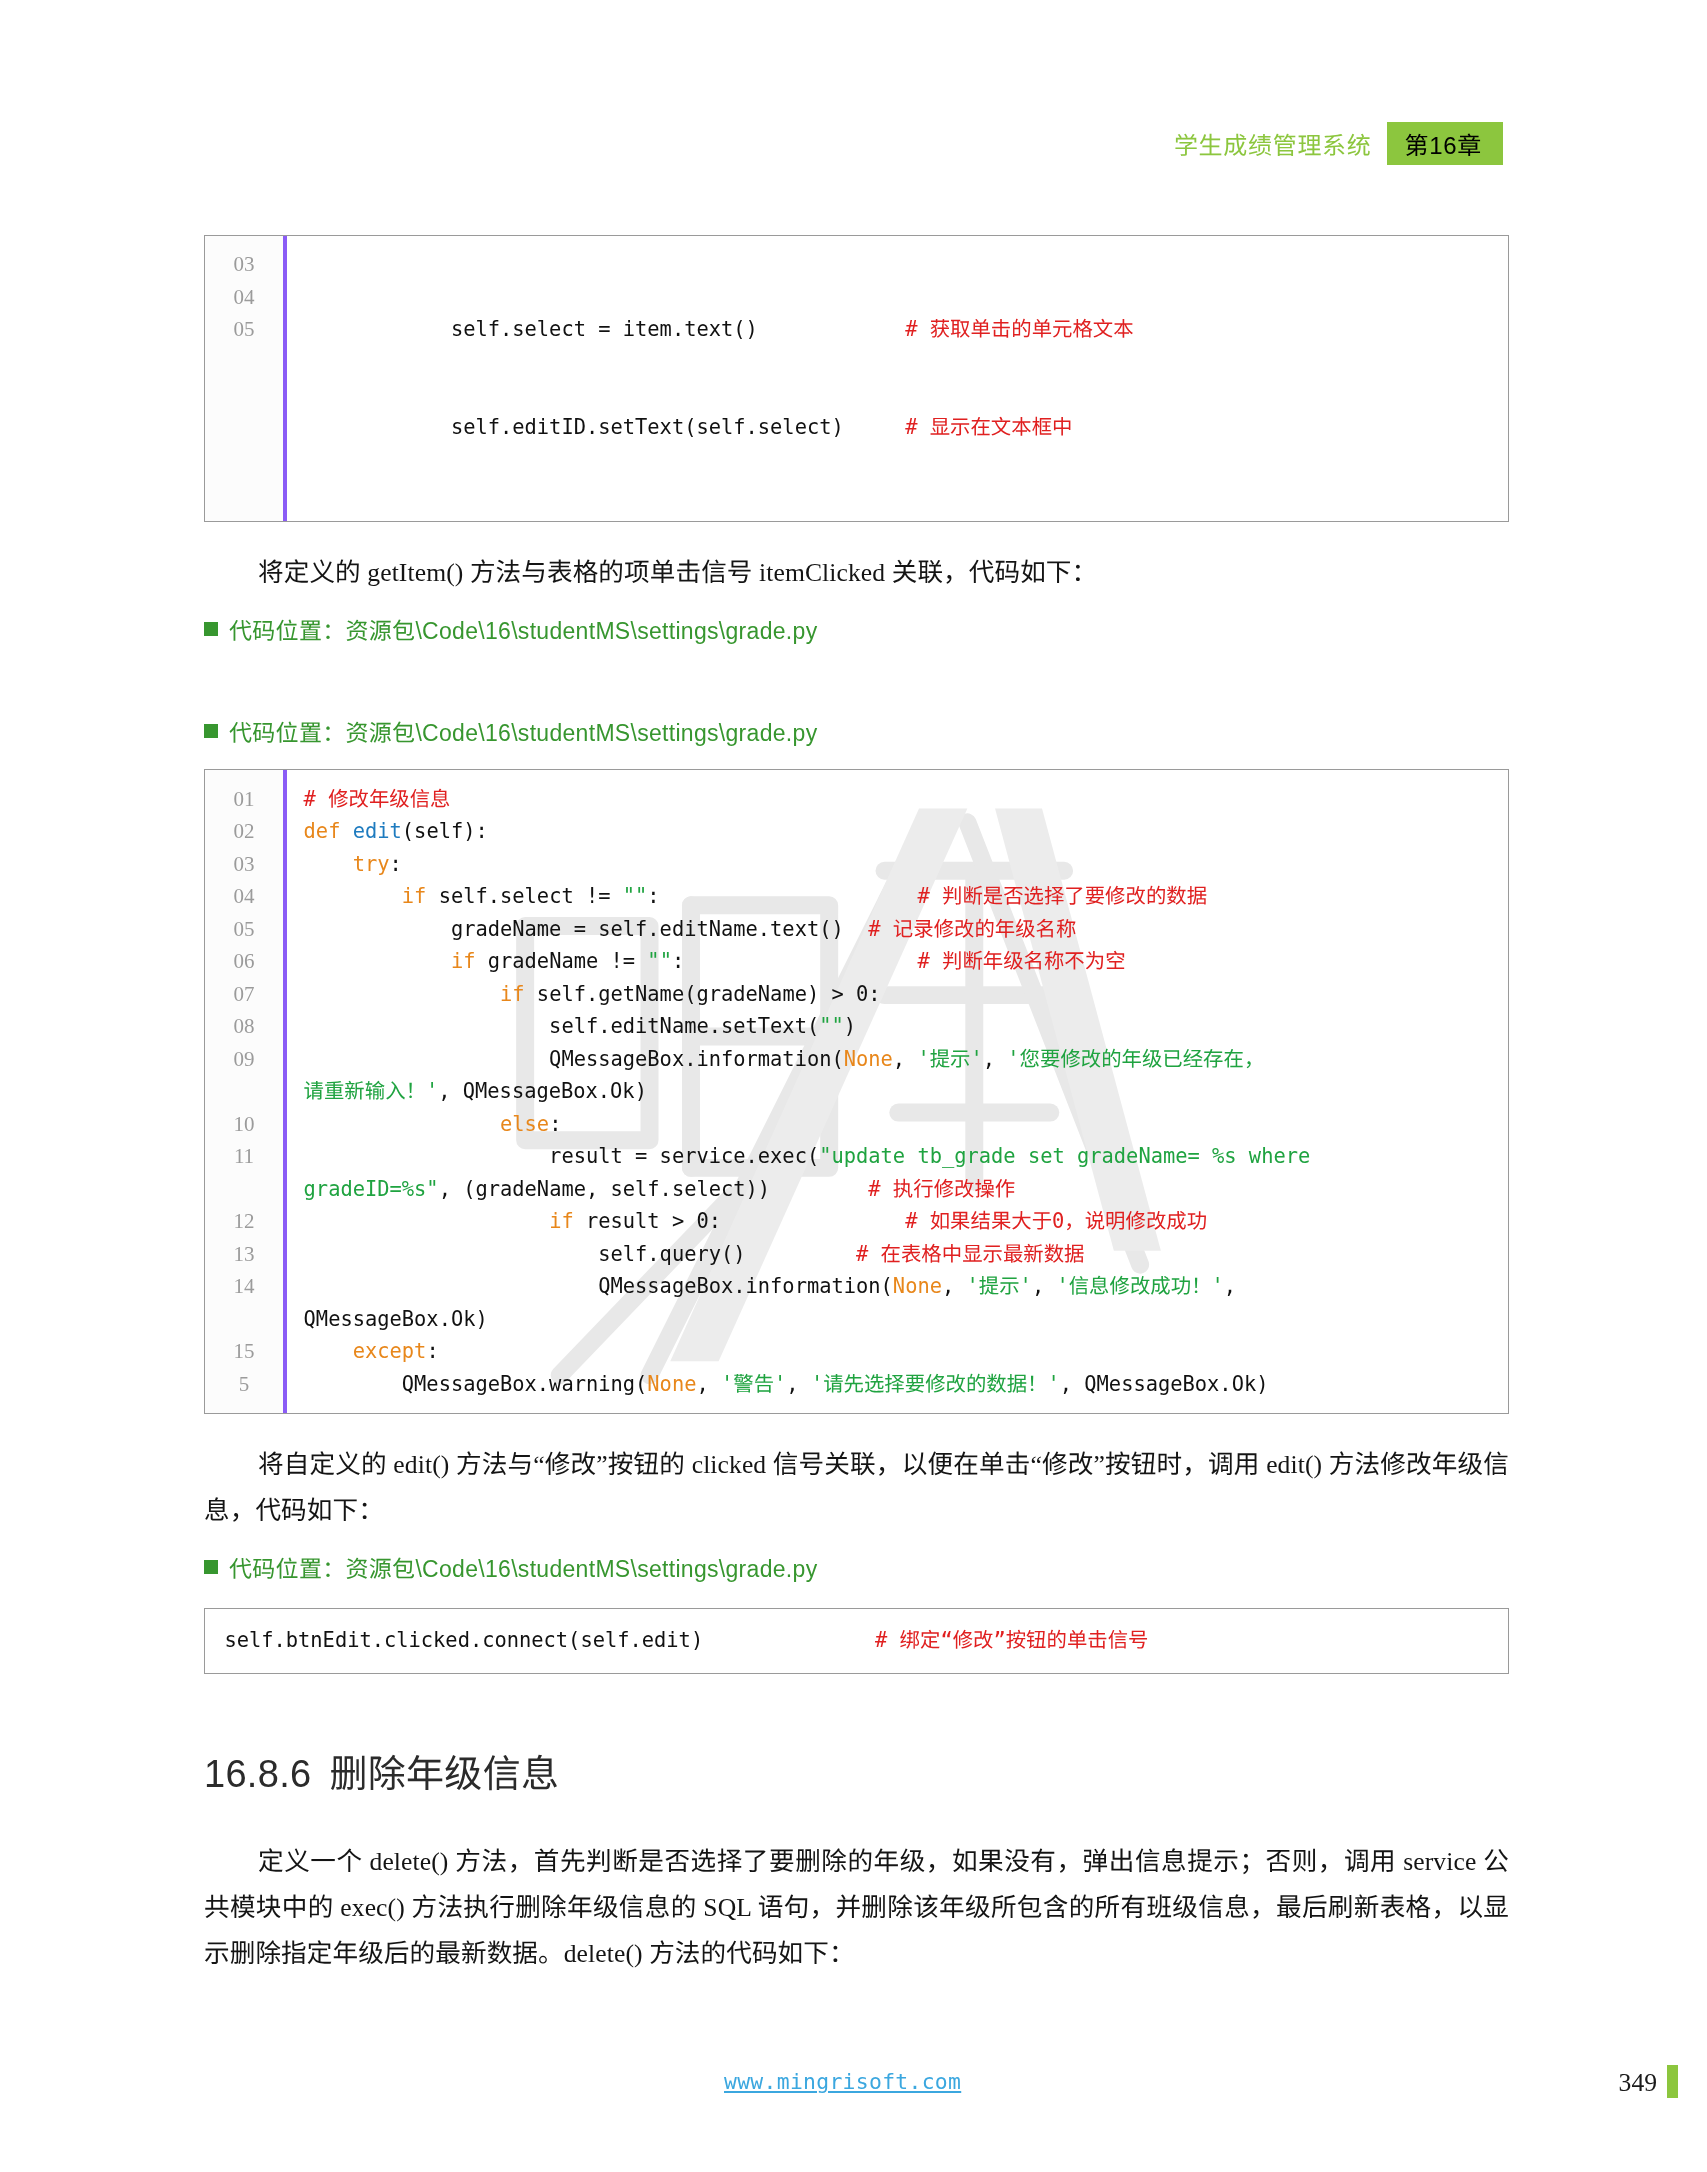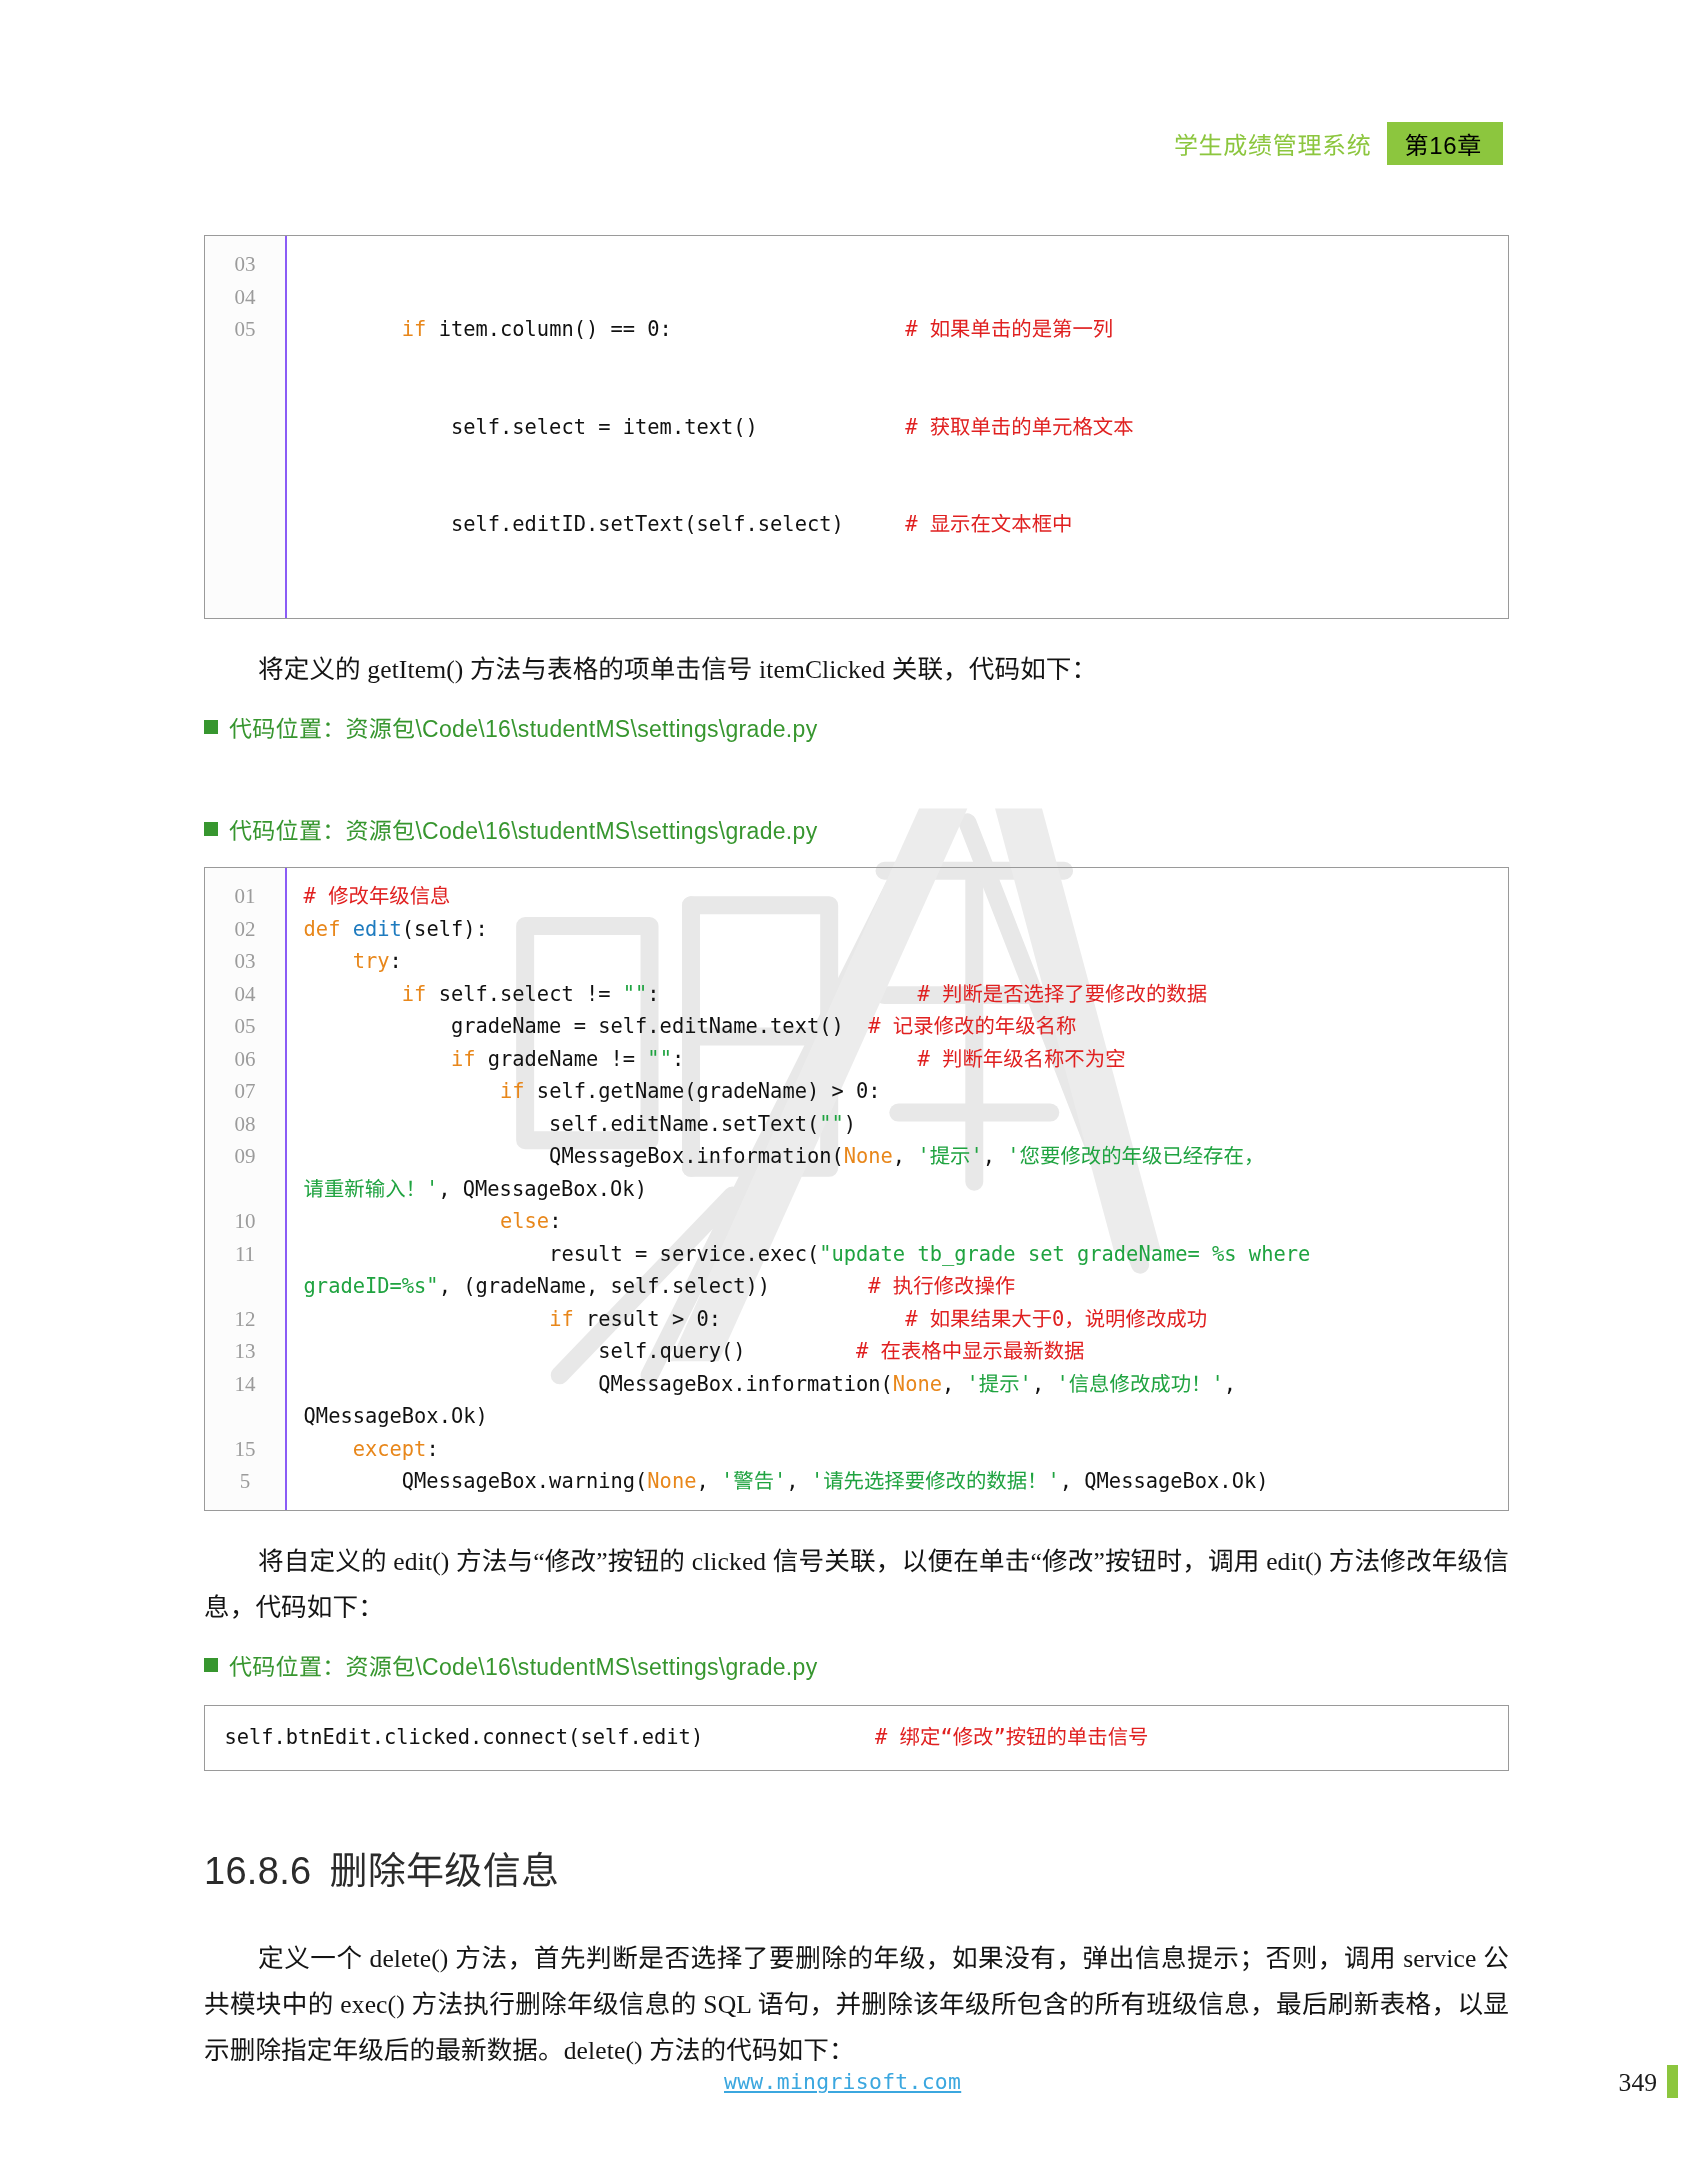--- a/index.html
+++ b/index.html
@@ -97,21 +97,21 @@
   }
   .codeblock.numbered {
     padding: 0;
   }
   .cb-inner {
     display: flex;
     align-items: stretch;
   }
   .gutter {
     flex: 0 0 82px;
-    border-right: 2px solid #8b5cf6;
+    border-right: 4px solid #8b5cf6;
     background: #fcfcfc;
     padding: 12.4px 0 12.4px 0;
     box-sizing: border-box;
     text-align: center;
     font-family: "Liberation Serif", "DejaVu Serif", serif;
     font-size: 21px;
     line-height: 32.5px;
     color: #9b9b9b;
   }
   .gutter .ln { display: block; height: 32.5px; }
@@ -262,21 +262,20 @@
   <div class="content">
 
     <div class="codeblock numbered">
       <div class="cb-inner">
         <div class="gutter">
           <span class="ln">03</span>
           <span class="ln">04</span>
           <span class="ln">05</span>
         </div>
         <div class="codelines">
-          <span class="cl">        <span class="kw">if</span> item.column() == 0:                   <span class="cmt"># 如果单击的是第一列</span></span>
           <span class="cl">            self.select = item.text()            <span class="cmt"># 获取单击的单元格文本</span></span>
           <span class="cl">            self.editID.setText(self.select)     <span class="cmt"># 显示在文本框中</span></span>
         </div>
       </div>
     </div>
 
     <div class="sp-40"></div>
 
     <p class="para">将定义的 getItem() 方法与表格的项单击信号 itemClicked 关联，代码如下：</p>
 

